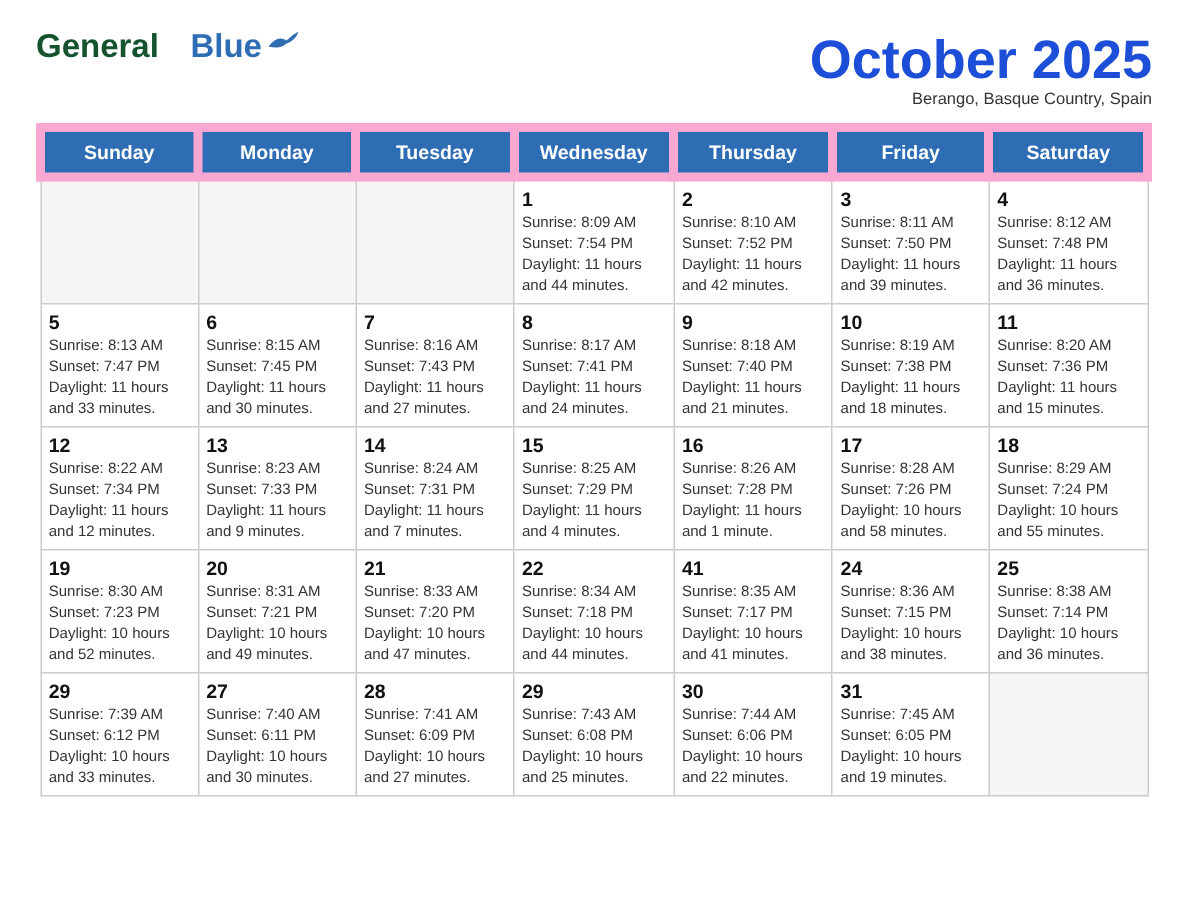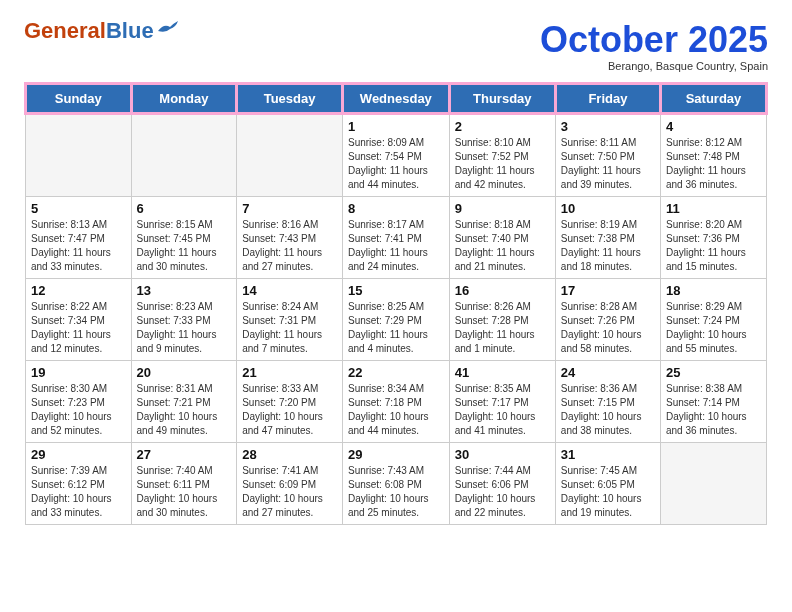--- a/index.html
+++ b/index.html
@@ -42,21 +42,21 @@
       border-collapse: collapse;
       border: 1px solid #ccc;
     }
     .calendar th {
       background: #2e6db4;
       color: #fff;
       font-size: 13px;
       font-weight: bold;
       padding: 6px 4px;
       text-align: center;
-      border: 3px solid #f9a8d4;
+      border: 6px solid #f9a8d4;
     }
     .calendar td {
       vertical-align: top;
       border: 1px solid #ccc;
       padding: 4px 5px;
       width: 108px;
       min-height: 80px;
       font-size: 10.5px;
       color: #222;
       background: #fff;
@@ -83,21 +83,21 @@
     }
   </style>
 </head>
 <body>
 
 <div class="page">
   <div class="header">
     <div class="logo">
       <div style="display:flex;align-items:center;">
         <span style="font-size:22px;font-weight:bold;color:#1a1a2e;line-height:1;">
-          <span style="color:#c2410c;">General</span><span style="color:#2e6db4;">Blue</span>
+          <span style="color:#14532d;">General</span><span style="color:#2e6db4;padding-left:21px;">Blue</span>
         </span>
         <svg width="22" height="14" viewBox="0 0 22 14" style="margin-left:2px;margin-top:-6px;">
           <path d="M2 10 Q8 2 14 6 Q18 2 22 0 Q20 6 14 8 Q10 12 2 10Z" fill="#2e6db4"></path>
         </svg>
       </div>
     </div>
     <div class="title-block">
       <div class="month-title">October 2025</div>
       <div class="location">Berango, Basque Country, Spain</div>
     </div>

